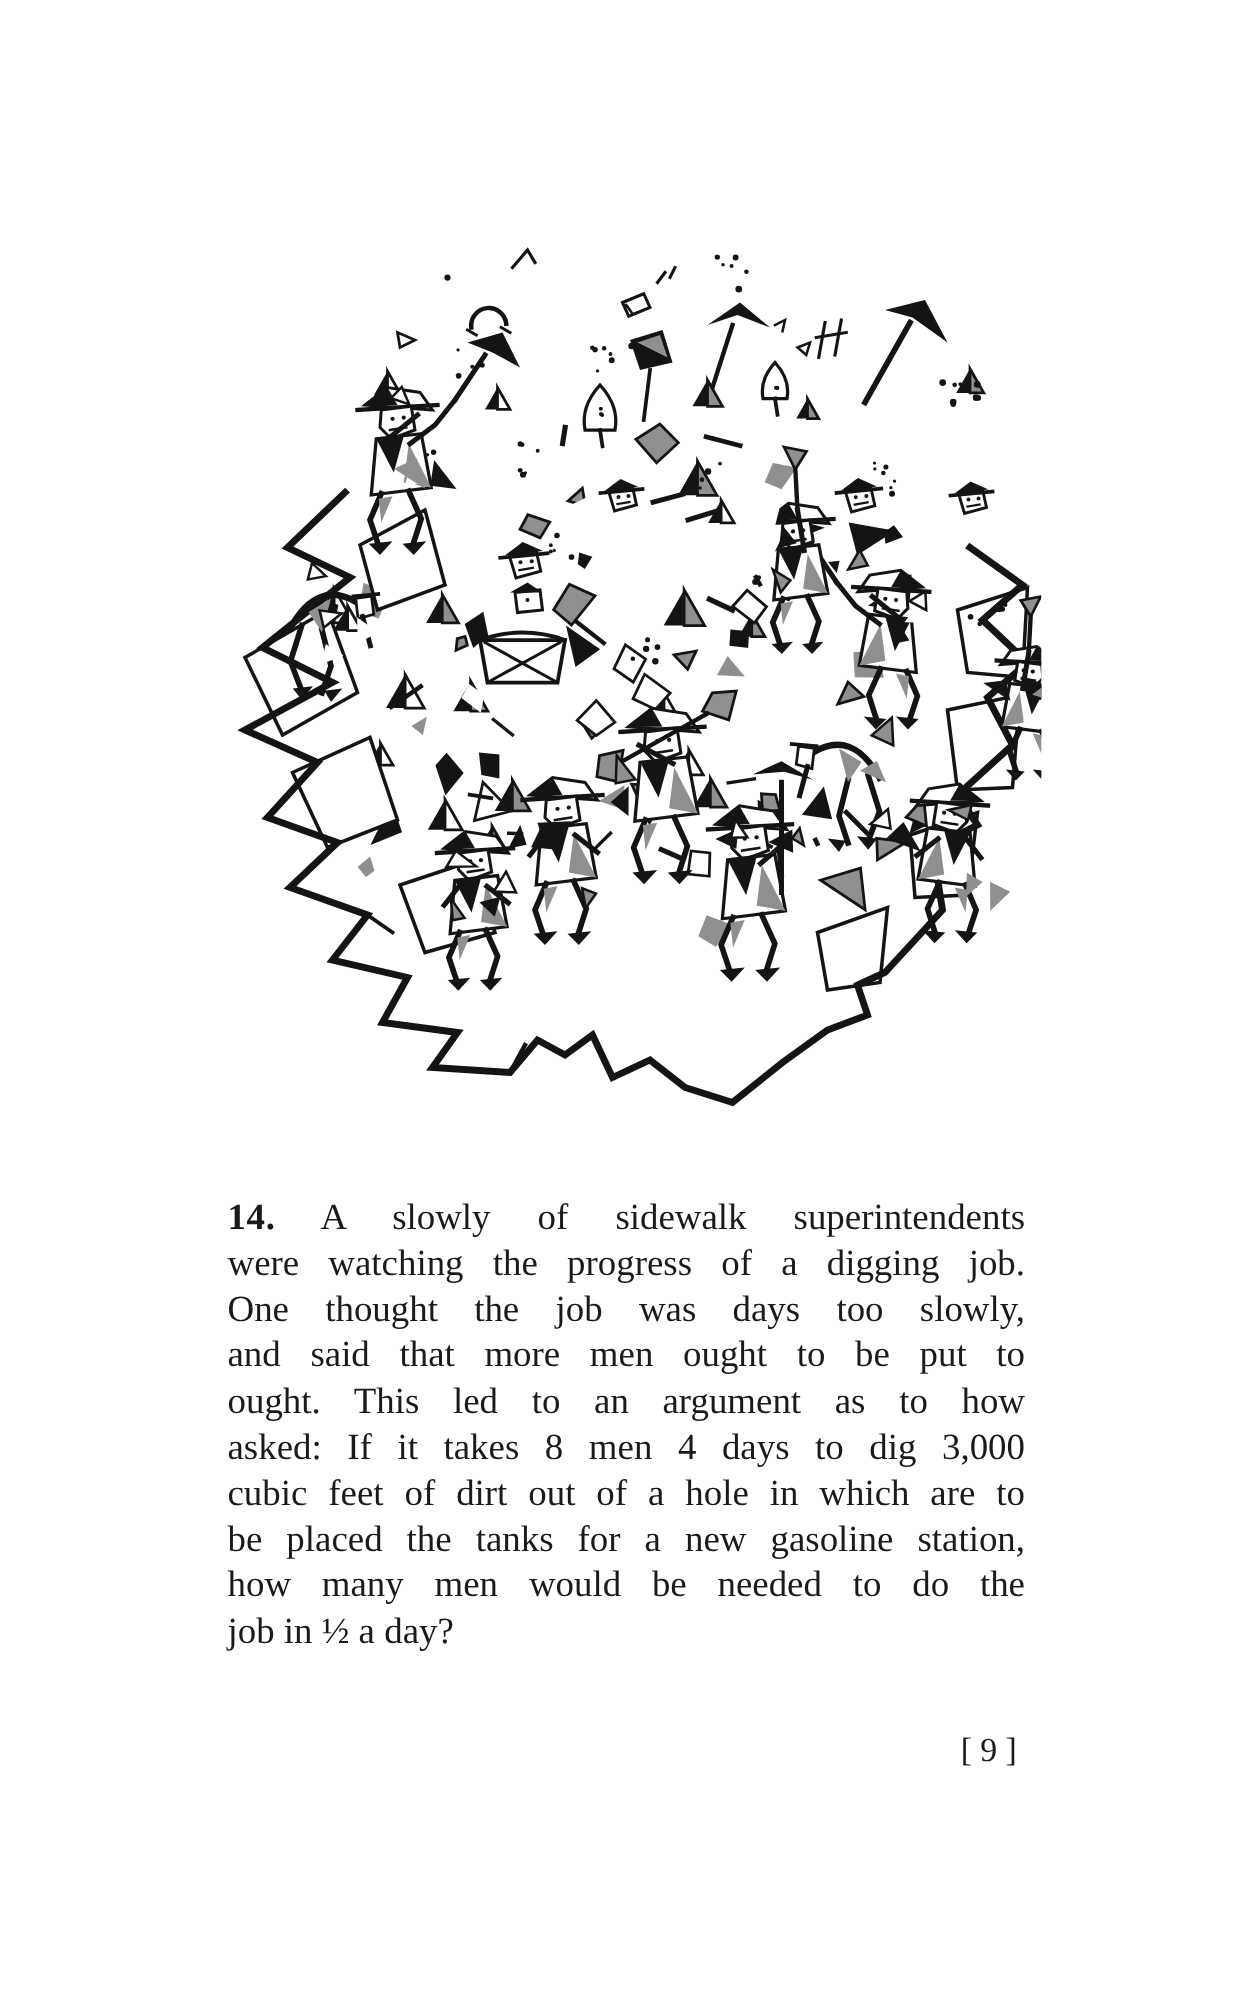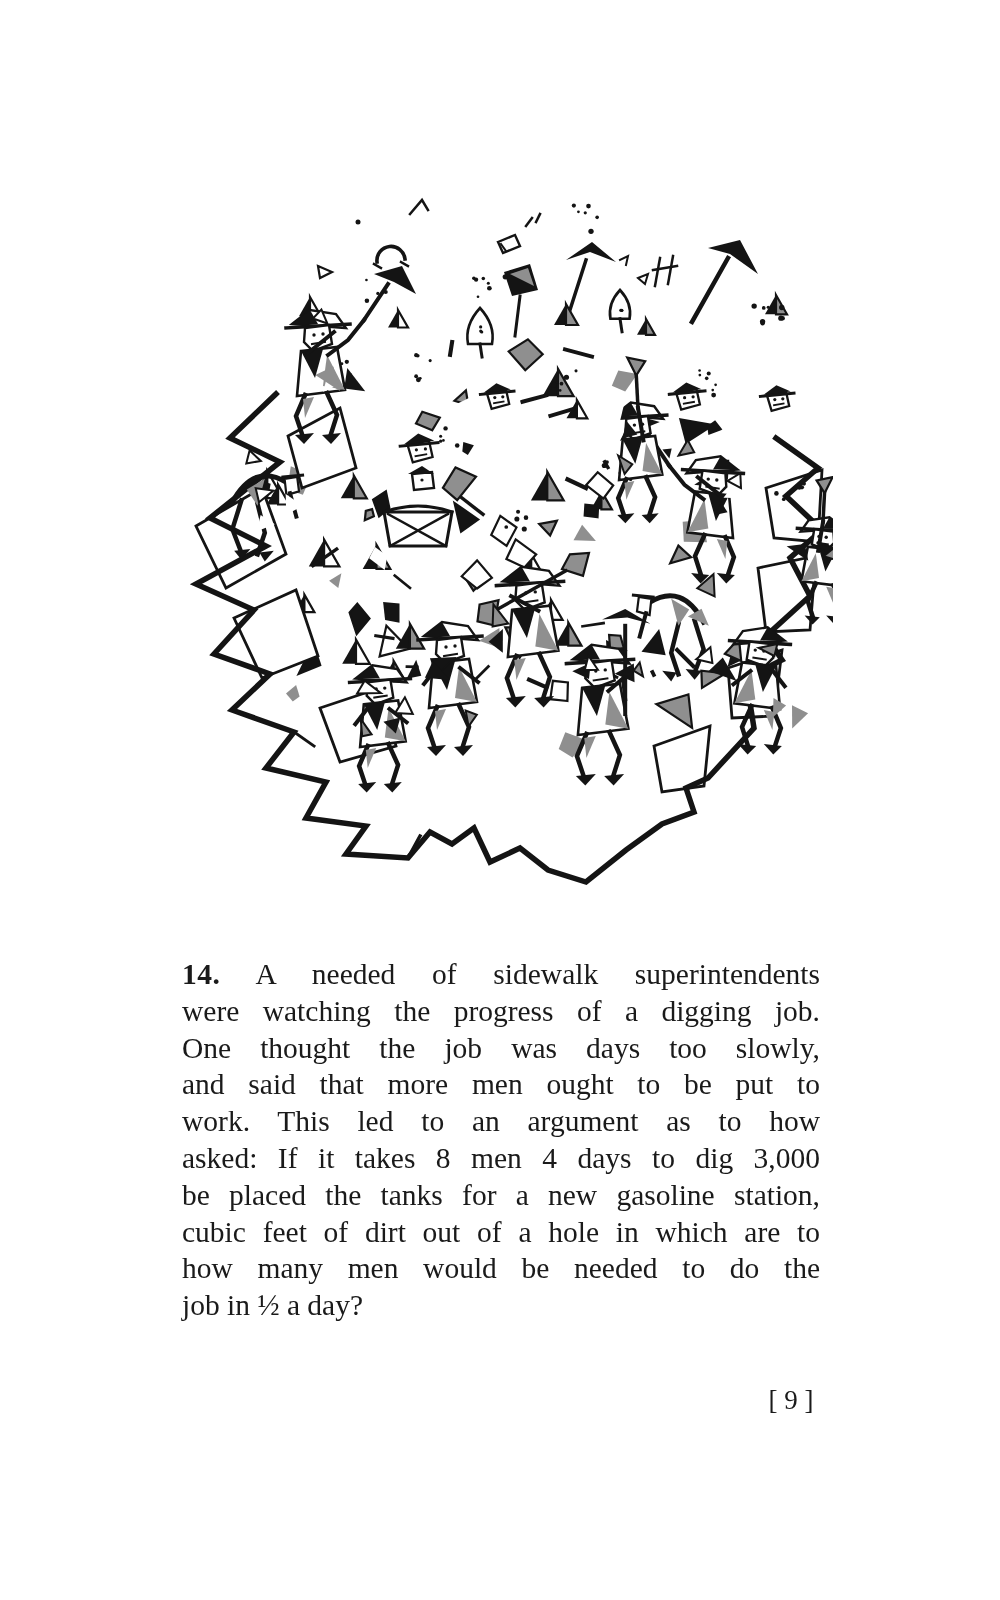--- a/index.html
+++ b/index.html
@@ -512,26 +512,26 @@
         <polygon points="318.8,206.8 338.0,203.6 341.2,218.0 323.6,222.8" fill="#fff" stroke="#141414" stroke-width="2.3" stroke-linejoin="miter"></polygon>
         <polygon points="315.6,206.8 328.4,197.2 342.8,203.6" fill="#141414" stroke="none" stroke-width="0" stroke-linejoin="miter"></polygon>
         <polyline points="312.4,208.4 346.0,205.2" fill="none" stroke="#141414" stroke-width="3" stroke-linecap="square" stroke-linejoin="miter"></polyline>
         <circle cx="326.8" cy="211.6" r="1.6" fill="#141414"></circle>
         <circle cx="334.8" cy="210.8" r="1.6" fill="#141414"></circle>
         <polyline points="326.0,217.2 335.6,215.6" fill="none" stroke="#141414" stroke-width="1.8" stroke-linecap="square" stroke-linejoin="miter"></polyline>
       </svg>
   </div>
 
   <div class="problem">
-    <div class="pline"><span class="pnum">14.</span> <span>A needed of sidewalk superintendents</span></div>
+    <div class="pline"><span class="pnum">14.</span> <span>A slowly of sidewalk superintendents</span></div>
     <div class="pline">were watching the progress of a digging job.</div>
     <div class="pline">One thought the job was days too slowly,</div>
     <div class="pline">and said that more men ought to be put to</div>
-    <div class="pline">work. This led to an argument as to how</div>
+    <div class="pline">ought. This led to an argument as to how</div>
     <div class="pline">asked: If it takes 8 men 4 days to dig 3,000</div>
+    <div class="pline">cubic feet of dirt out of a hole in which are to</div>
     <div class="pline">be placed the tanks for a new gasoline station,</div>
-    <div class="pline">cubic feet of dirt out of a hole in which are to</div>
     <div class="pline">how many men would be needed to do the</div>
     <div class="pline last">job in ½ a day?</div>
   </div>
 
   <div class="folio">[ 9 ]</div>
 </div>
 
 </body></html>

